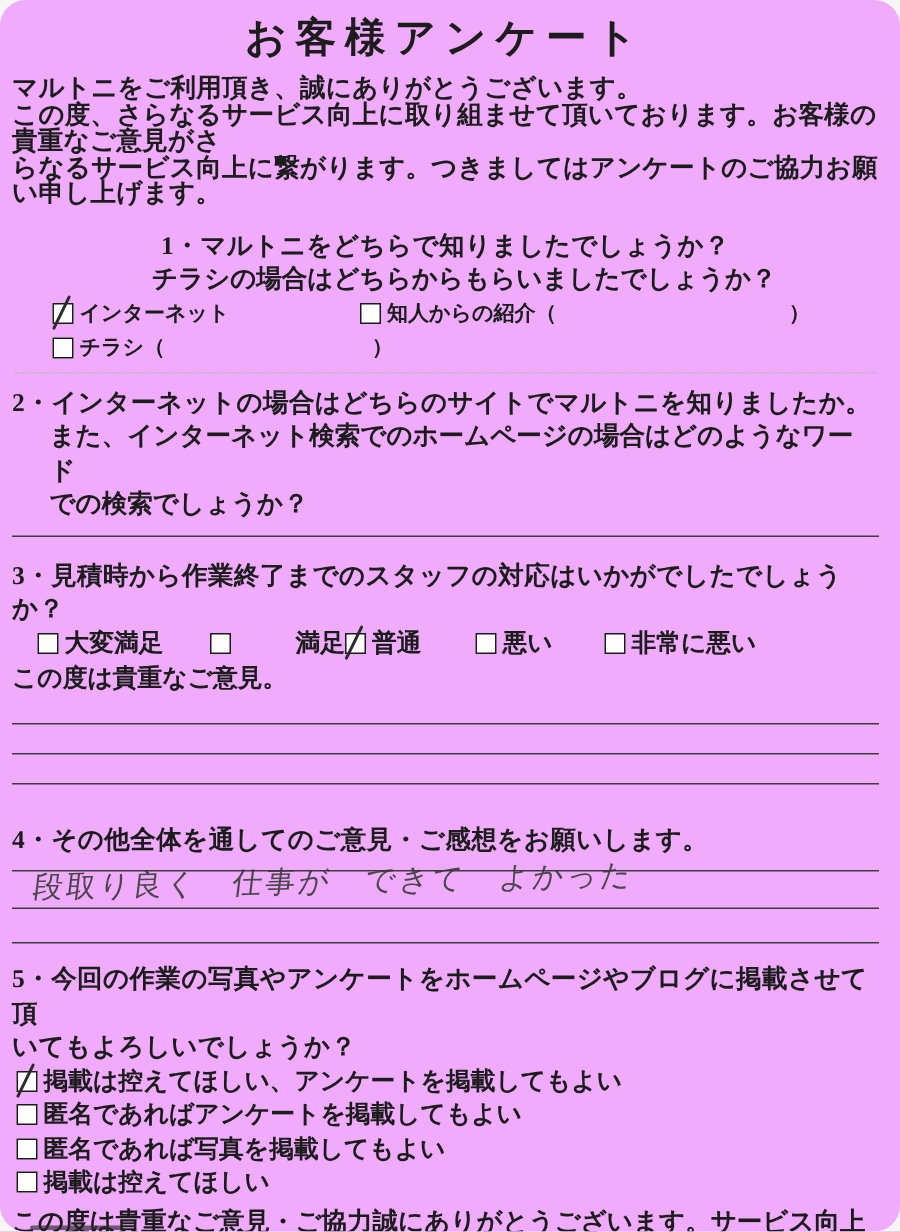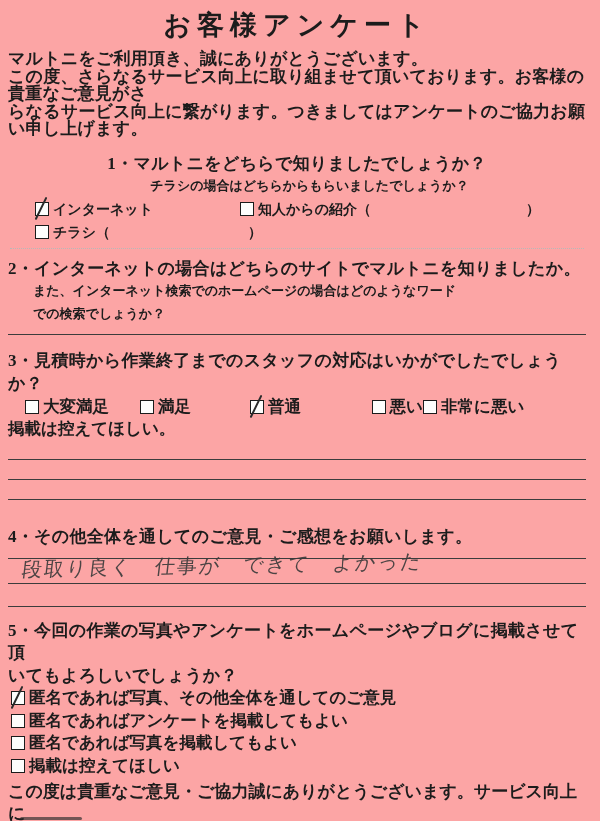--- a/index.html
+++ b/index.html
@@ -5,25 +5,26 @@
   html,body{margin:0;padding:0;}
   body{
     width:600px;height:821px;
     background:#f6f6f4;
     font-family:"Liberation Serif","DejaVu Serif",serif;
     color:#1c1c1c;
     -webkit-font-smoothing:antialiased;
   }
   .page{
     width:600px;height:821px;
-    background:#fca5a5;
+    background:#f0abfc;
     position:relative;
     overflow:hidden;
     box-sizing:border-box;
     padding:6px 14px 0 8px;
+    border-radius:17px;
   }
   .pre{white-space:pre-line;}
 
   
   .doc-title{
     text-align:center;
     font-size:27px;
     font-weight:bold;
     letter-spacing:6px;
     line-height:38px;
@@ -40,21 +41,21 @@
   }
 
   
   .q-title{
     font-size:17px;
     font-weight:bold;
     line-height:22.5px;
     letter-spacing:0.3px;
   }
   .q-sub{
-    font-size:13px;
+    font-size:17px;
     font-weight:bold;
     line-height:22.5px;
     margin-left:25px;
   }
 
   
   .checkbox{
     display:inline-block;
     width:12px;height:12px;
     border:1.6px solid #1b1b1b;
@@ -98,23 +99,23 @@
   
   .q3-opts{
     display:flex;
     align-items:center;
     margin-left:17px;
     font-size:16.5px;
     font-weight:bold;
     height:23px;
   }
   .q3-opts .option:nth-child(1){width:115px;text-align:center;}
-  .q3-opts .option:nth-child(2){width:90px;}
-  .q3-opts .option:nth-child(3){width:87px;margin-left:20px;}
-  .q3-opts .option:nth-child(4){width:86px;justify-content:flex-end;}
+  .q3-opts .option:nth-child(2){width:90px;justify-content:space-between;}
+  .q3-opts .option:nth-child(3){width:87px;}
+  .q3-opts .option:nth-child(4){width:86px;}
 
   .q3-prompt{
     font-size:16.5px;
     font-weight:bold;
     line-height:22px;
   }
 
   
   .q4-lines{position:relative;}
   .handwriting{
@@ -219,42 +220,42 @@
       </span>
       <span class="option">
         <span class="checkbox"></span>
         <span>悪い</span>
       </span>
       <span class="option">
         <span class="checkbox"></span>
         <span>非常に悪い</span>
       </span>
     </div>
-    <div class="q3-prompt">掲載は控えてほしい。</div>
+    <div class="q3-prompt">この度は貴重なご意見。</div>
     <div class="ans-line" style="height:19px;"></div>
     <div class="ans-line" style="height:19px;"></div>
     <div class="ans-line" style="height:19px;"></div>
   </section>
 
   <section style="margin-top:26px;">
     <div class="q-title">4・その他全体を通してのご意見・ご感想をお願いします。</div>
     <div class="q4-lines">
       <div class="ans-line" style="height:9px;"></div>
       <div class="ans-line" style="height:24px;"></div>
       <div class="ans-line" style="height:22px;"></div>
       <div class="handwriting">段取り良く　仕事が　できて　よかった</div>
     </div>
   </section>
 
   <section style="margin-top:13px;">
     <div class="q-title pre">5・今回の作業の写真やアンケートをホームページやブログに掲載させて頂
 いてもよろしいでしょうか？</div>
     <div class="q5-opt">
       <span class="checkbox checked"></span>
-      <span>匿名であれば写真、その他全体を通してのご意見</span>
+      <span>掲載は控えてほしい、アンケートを掲載してもよい</span>
     </div>
     <div class="q5-opt">
       <span class="checkbox"></span>
       <span>匿名であればアンケートを掲載してもよい</span>
     </div>
     <div class="q5-opt">
       <span class="checkbox"></span>
       <span>匿名であれば写真を掲載してもよい</span>
     </div>
     <div class="q5-opt">

